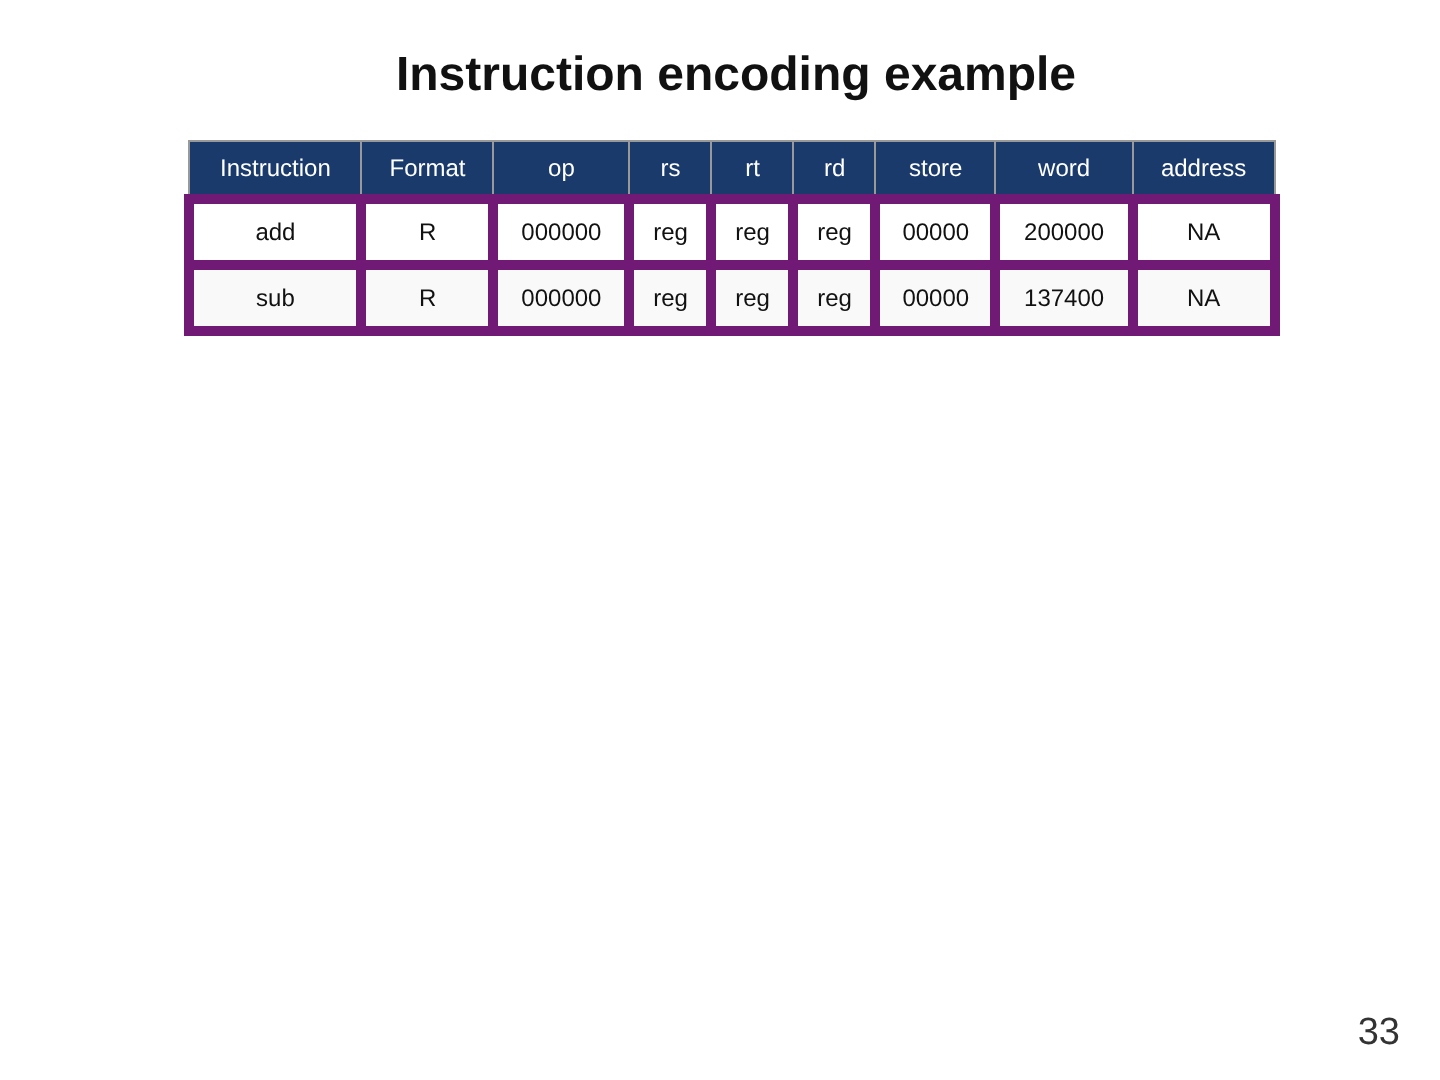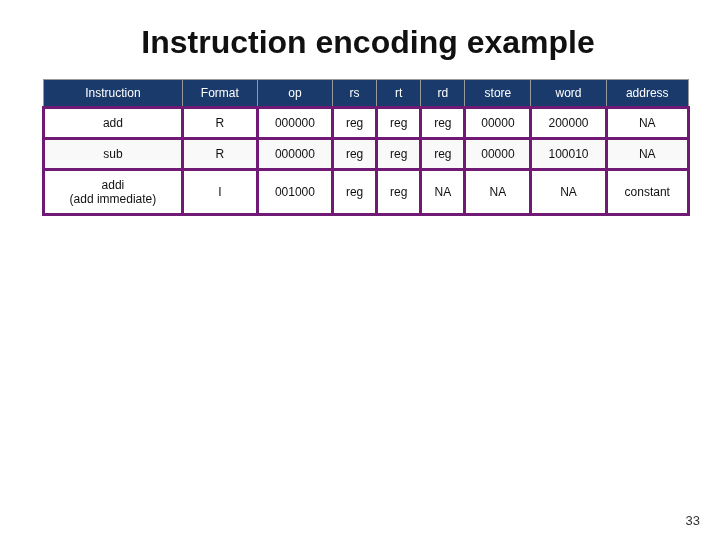--- a/index.html
+++ b/index.html
@@ -6,33 +6,33 @@
     body {
       width: 720px;
       height: 540px;
       background: #ffffff;
       font-family: Arial, sans-serif;
       position: relative;
       overflow: hidden;
     }
     .title {
       text-align: center;
-      font-size: 32px;
+      font-size: 24px;
       font-weight: bold;
       padding: 24px 0 18px 16px;
       color: #111;
     }
     .table-wrapper {
       display: flex;
       justify-content: center;
       padding: 0 30px;
     }
     table {
       border-collapse: collapse;
-      width: 648px;
+      width: 548px;
       font-size: 12px;
       margin-left: 12px;
     }
     thead tr {
       background-color: #1a3a6b;
       color: #ffffff;
     }
     thead th {
       padding: 6px 8px;
       text-align: center;
@@ -42,29 +42,29 @@
     }
     tbody tr {
       background: #ffffff;
     }
     tbody tr:nth-child(even) {
       background: #f9f9f9;
     }
     tbody td {
       padding: 7px 6px;
       text-align: center;
-      border: 3px solid #701a75;
+      border: 5px solid #701a75;
       color: #111;
       font-size: 12px;
     }
     .page-number {
       position: absolute;
       bottom: 12px;
       right: 20px;
-      font-size: 13px;
+      font-size: 19px;
       color: #333;
     }
   </style>
 </head>
 <body>
 
 <div class="title">Instruction encoding example</div>
 
 <div class="table-wrapper">
   <table>
@@ -94,31 +94,20 @@
           <td>NA</td>
         </tr>
         <tr>
           <td>sub</td>
           <td>R</td>
           <td>000000</td>
           <td>reg</td>
           <td>reg</td>
           <td>reg</td>
           <td>00000</td>
-          <td>100010</td>
+          <td>137400</td>
           <td>NA</td>
-        </tr>
-        <tr>
-          <td>addi<br>(add immediate)</td>
-          <td>I</td>
-          <td>001000</td>
-          <td>reg</td>
-          <td>reg</td>
-          <td>NA</td>
-          <td>NA</td>
-          <td>NA</td>
-          <td>constant</td>
         </tr>
       </tbody>
   </table>
 </div>
 
 <div class="page-number">33</div>
 
 </body></html>

